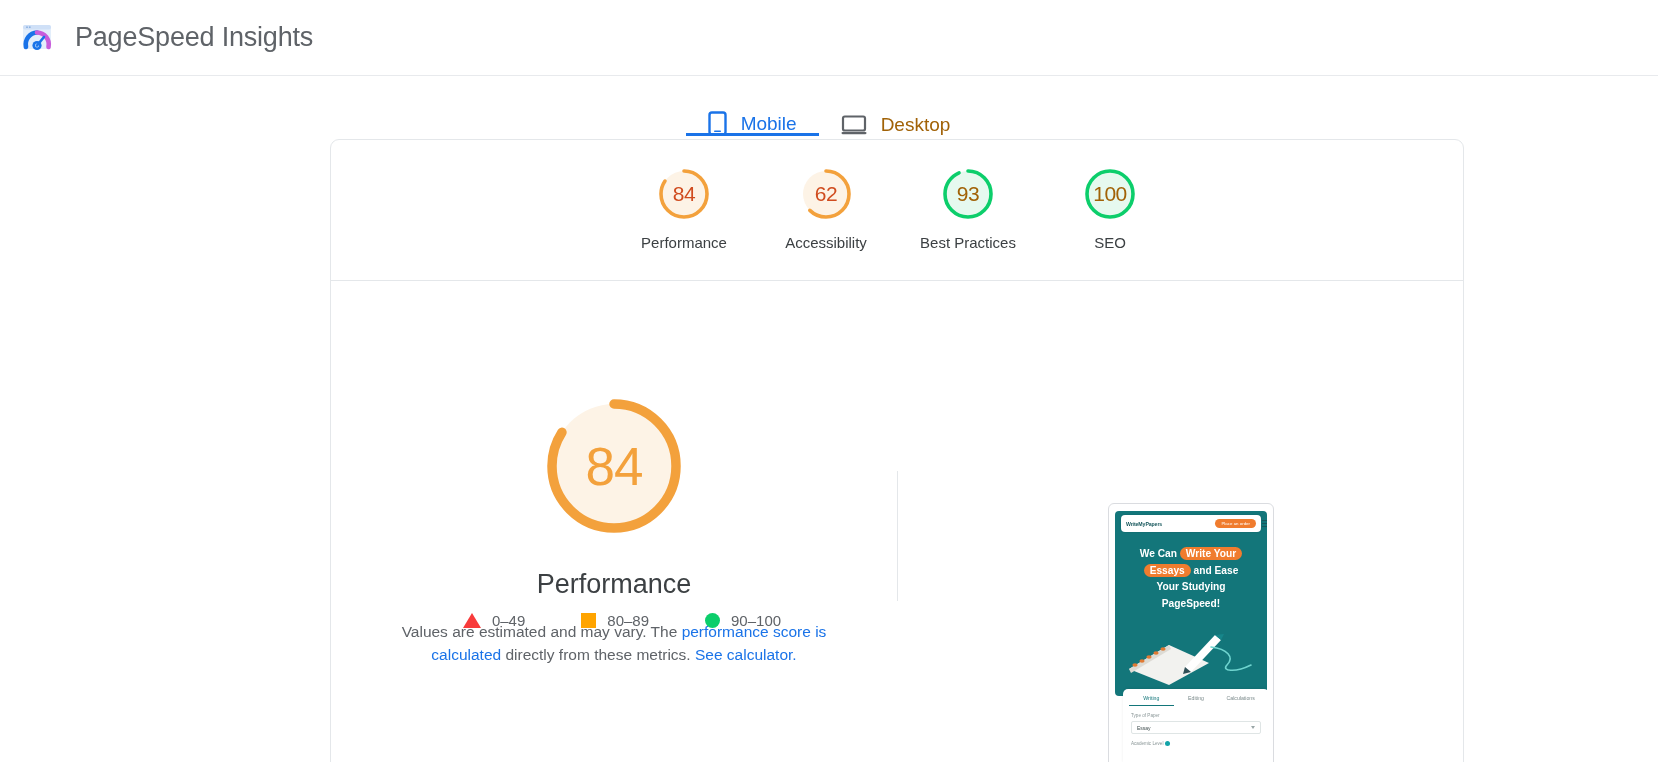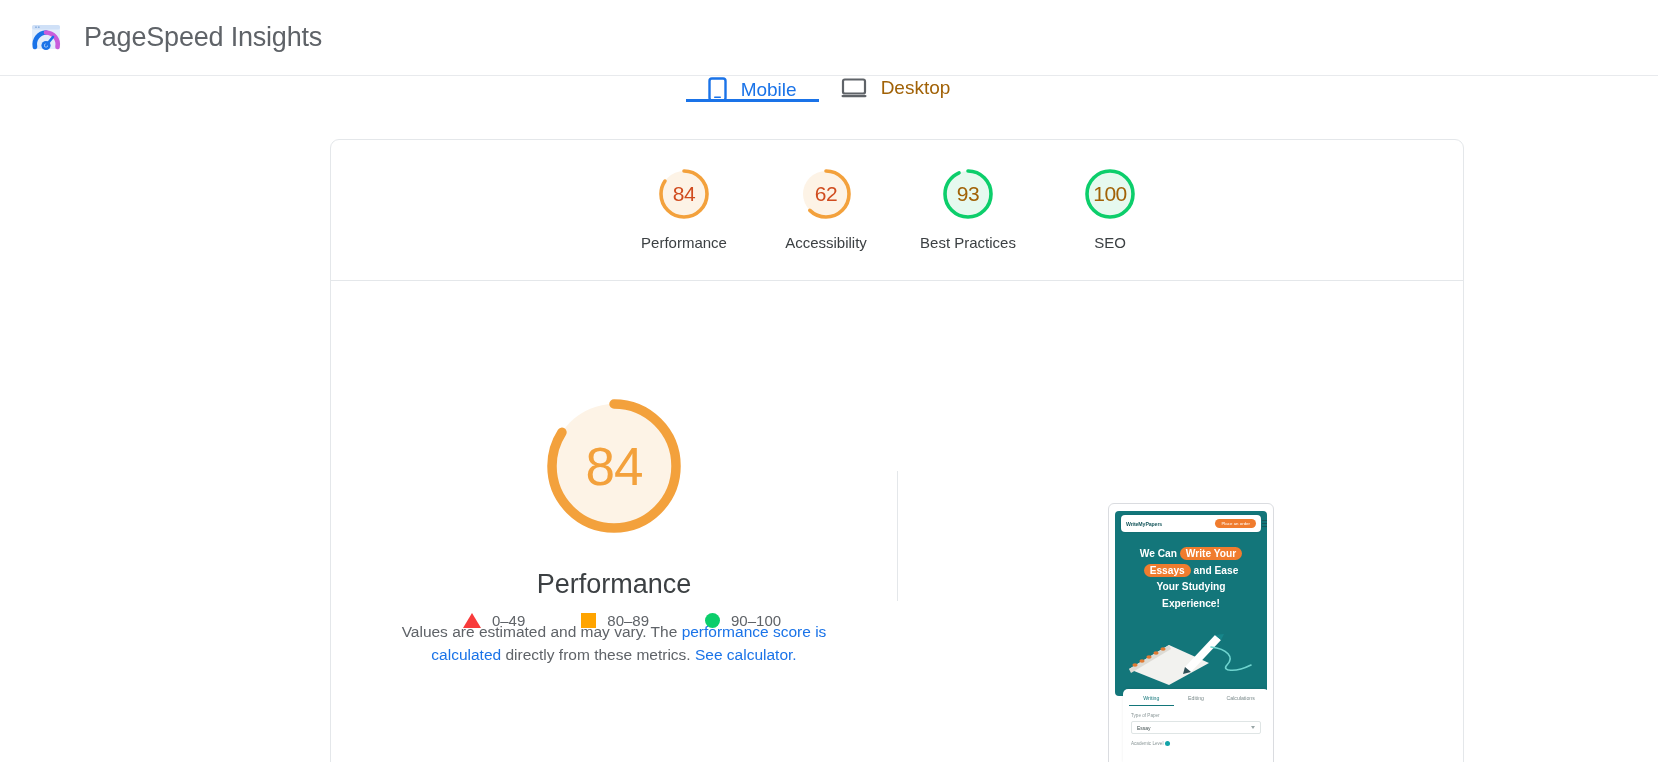--- a/index.html
+++ b/index.html
@@ -11,31 +11,31 @@
     overflow: hidden;
   }
   .page { position: relative; width: 1658px; height: 762px; background: #fff; }
 
   
   .header {
     position: absolute; left: 0; top: 0; width: 1658px; height: 76px;
     border-bottom: 1px solid #e8eaed;
     display: flex; align-items: center;
   }
-  .brand { display: flex; align-items: center; padding-left: 28px; }
+  .brand { display: flex; align-items: center; padding-left: 19px; }
   .brand-logo { width: 36px; height: 36px; position: relative; display: block; }
   .brand-title {
     font-size: 27px; color: #5f6368; letter-spacing: -0.2px;
     margin-left: 20px; font-weight: 400; white-space: nowrap;
   }
 
   
   .tabs {
     position: absolute; top: 77px; left: 0; width: 1658px; height: 59px;
-    display: flex; justify-content: center; align-items: flex-start;
+    display: flex; justify-content: center; align-items: flex-end;
   }
   .tab {
     display: flex; align-items: center; gap: 14px;
     padding: 0 22px; cursor: pointer; position: relative;
     font-size: 19px; color: #a16207;
   }
   .tab.active { color: #1a73e8; }
   .tab .underline {
     position: absolute; left: 0; right: 0; bottom: 0; height: 3px; background: #1a73e8;
   }
@@ -302,21 +302,21 @@
                 <span></span>
               </span>
           </div>
 
           <div class="ph-head">
             <span>We Can</span>
             <span class="hl">Write Your</span><br>
             <span class="hl">Essays</span>
             <span>and Ease</span><br>
             <span>Your Studying</span><br>
-            <span>Experience!</span>
+            <span>PageSpeed!</span>
           </div>
 
           <div class="ph-art">
             <svg width="140" height="56" viewBox="0 0 140 56">
               <path d="M6 38 L46 14 L86 32 L46 54 Z" fill="#f2f2ef"></path>
               <path d="M6 38 L46 14 L48 18 L8 42 Z" fill="#dddbd4"></path>
               <g fill="#e07a33">
                 <ellipse cx="12" cy="34" rx="2.6" ry="1.7"></ellipse>
                 <ellipse cx="19" cy="30" rx="2.6" ry="1.7"></ellipse>
                 <ellipse cx="26" cy="26" rx="2.6" ry="1.7"></ellipse>

